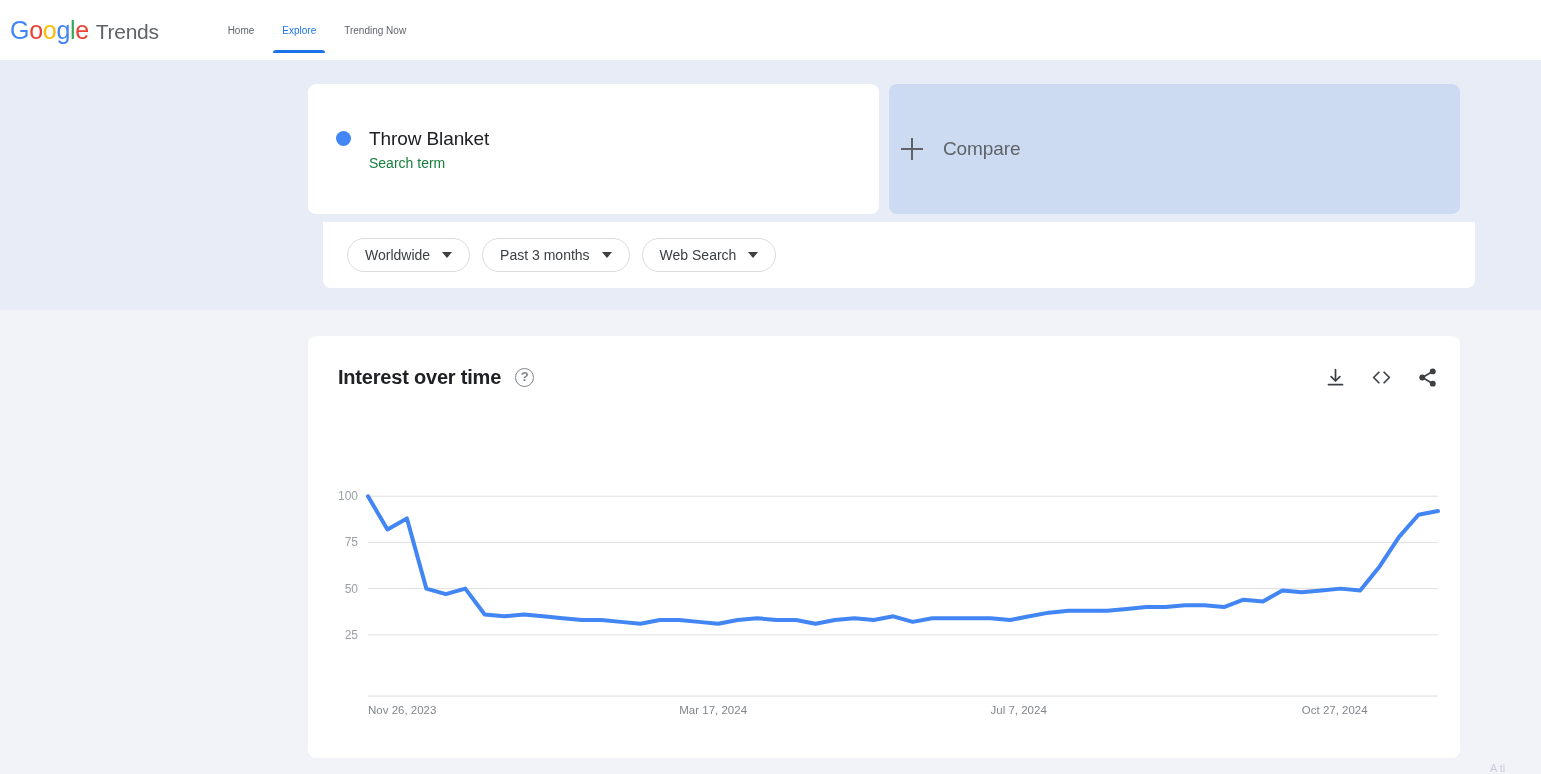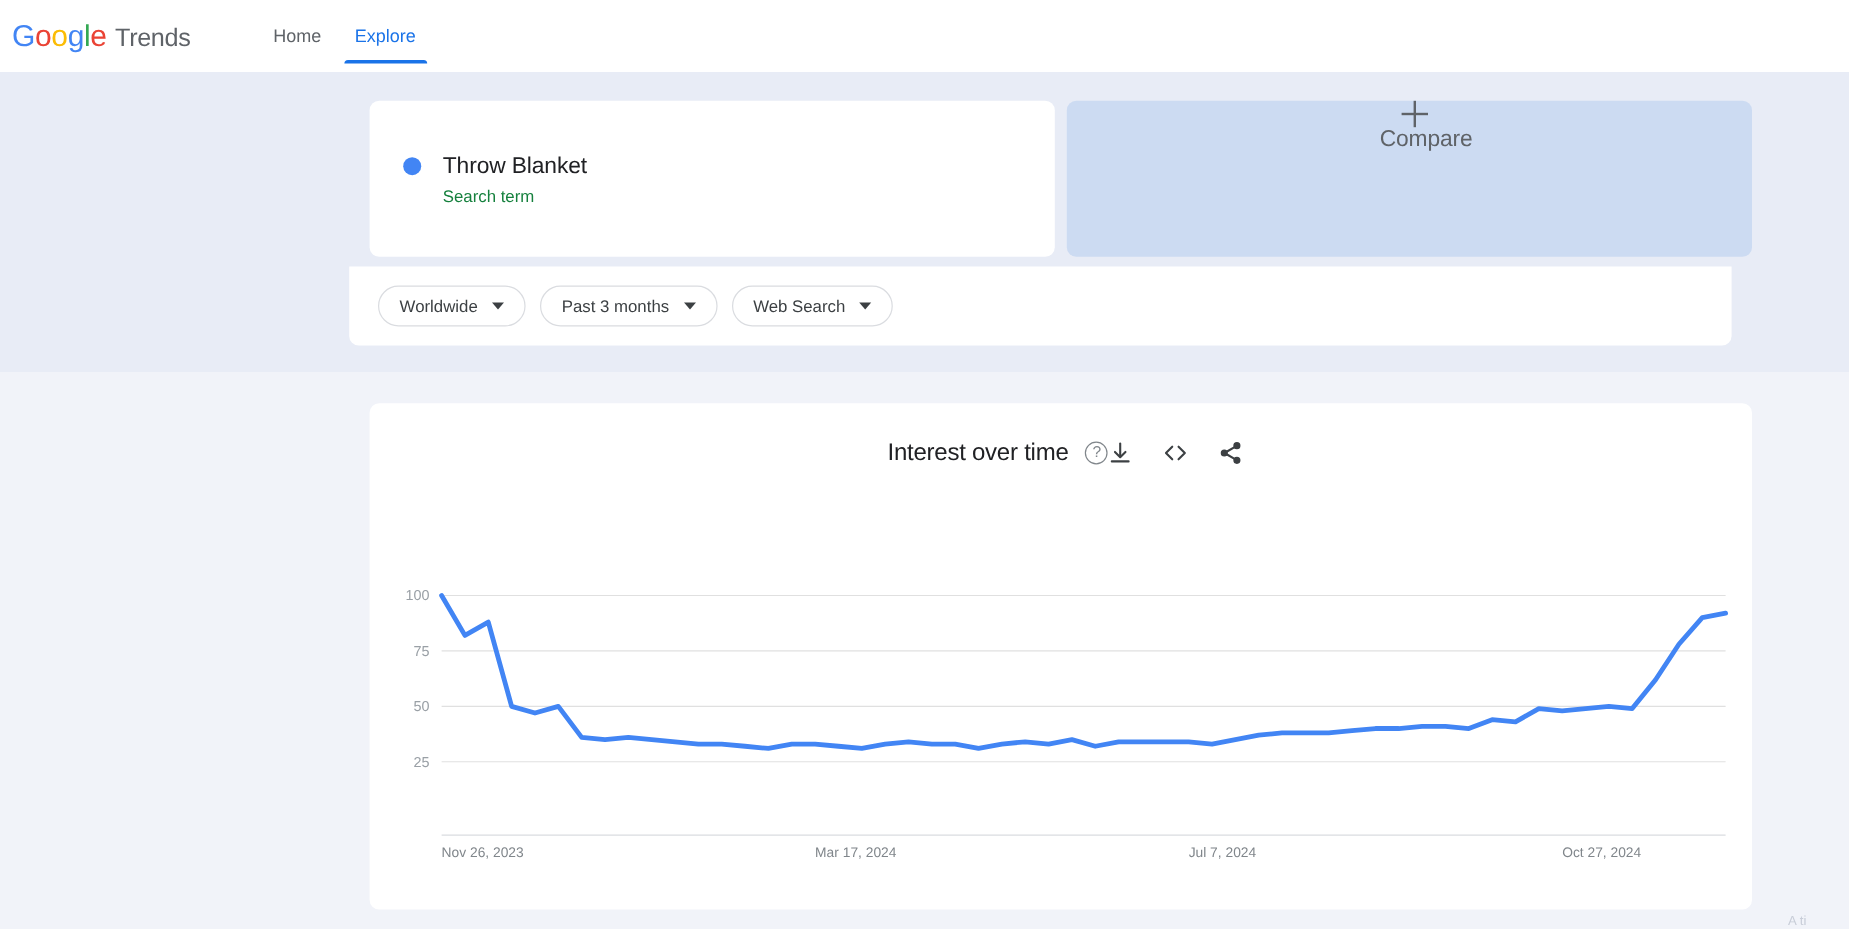--- a/index.html
+++ b/index.html
@@ -29,21 +29,21 @@
   .brand .g3 { color: #4285f4; }
   .brand .g4 { color: #34a853; }
   .brand .g5 { color: #ea4335; }
   .brand .trends { color: #5f6368; margin-left: 7px; font-size: 21px; }
 
   .navlinks { display: flex; align-items: center; margin-left: 55px; height: 60px; }
   .navlink {
     position: relative;
     height: 46px; display: flex; align-items: center;
     padding: 0 14px;
-    font-size: 15px; color: #5f6368;
+    font-size: 10px; color: #5f6368;
     cursor: pointer; white-space: nowrap;
   }
   .navlink.active { color: #1a73e8; }
   .navlink.active::after {
     content: ""; position: absolute;
     left: 5px; right: 5px; bottom: 0; height: 3px;
     background: #1a73e8; border-radius: 3px 3px 0 0;
   }
 
   
@@ -77,37 +77,36 @@
     background: #4285f4; flex: none; margin-right: 18px;
   }
   .term-name { font-size: 19px; color: #202124; font-weight: 500; letter-spacing: -0.1px; }
   .term-sub { font-size: 14px; color: #15803d; margin-left: 33px; margin-top: 5px; }
 
   .compare-card {
     width: 571px; height: 130px;
     background: #ccdbf2;
     border-radius: 8px;
     display: flex; align-items: center;
-    padding-left: 28px;
+    padding-left: 12px;
     cursor: pointer;
-    flex-direction: column;
   }
   .plus-icon {
     width: 22px; height: 22px; position: relative; flex: none; margin-right: 20px;
   }
   .plus-icon::before, .plus-icon::after {
     content: ""; position: absolute; background: #5f6368;
   }
   .plus-icon::before { left: 0; top: 10px; width: 22px; height: 2px; }
   .plus-icon::after { top: 0; left: 10px; height: 22px; width: 2px; }
   .compare-label { font-size: 19px; color: #5f6368; letter-spacing: -0.1px; }
 
   
   .filter-bar {
-    position: absolute; top: 222px; left: 291px;
+    position: absolute; top: 222px; left: 323px;
     width: 1152px; height: 66px;
     background: #ffffff;
     border-radius: 0 0 8px 8px;
     display: flex; align-items: center;
     padding-left: 24px; gap: 12px;
   }
   .chip {
     height: 34px;
     border: 1px solid #dadce0;
     border-radius: 17px;
@@ -126,21 +125,21 @@
 
   
   .chart-card {
     position: absolute; top: 336px; left: 308px;
     width: 1152px; height: 422px;
     background: #ffffff;
     border-radius: 8px;
   }
   .chart-head {
     position: absolute; top: 30px; left: 30px; right: 22px;
-    display: flex; align-items: center; justify-content: center;
+    display: flex; align-items: center; justify-content: space-between; font-weight: bold;
   }
   .chart-title-wrap { display: flex; align-items: center; }
   .chart-title { font-size: 20px; color: #202124; letter-spacing: -0.2px; }
   .help-icon {
     width: 19px; height: 19px; margin-left: 14px;
     border: 1.6px solid #80868b; border-radius: 50%;
     color: #80868b; font-size: 13px; line-height: 16px; text-align: center;
     cursor: pointer;
   }
   .chart-actions { display: flex; align-items: center; gap: 24px; }
@@ -163,20 +162,23 @@
     <div class="brand">
       <span><span class="g0">G</span><span class="g1">o</span><span class="g2">o</span><span class="g3">g</span><span class="g4">l</span><span class="g5">e</span></span>
       <span class="trends">Trends</span>
     </div>
     <div class="navlinks">
       <div class="navlink">
         <span>Home</span>
       </div>
       <div class="navlink active">
         <span>Explore</span>
+      </div>
+      <div class="navlink">
+        <span>Trending Now</span>
       </div>
     </div>
   </div>
 
   <div class="band-top"></div>
   <div class="band-bottom"></div>
 
   <div class="query-row">
     <div class="term-card">
       <div class="term-line">

